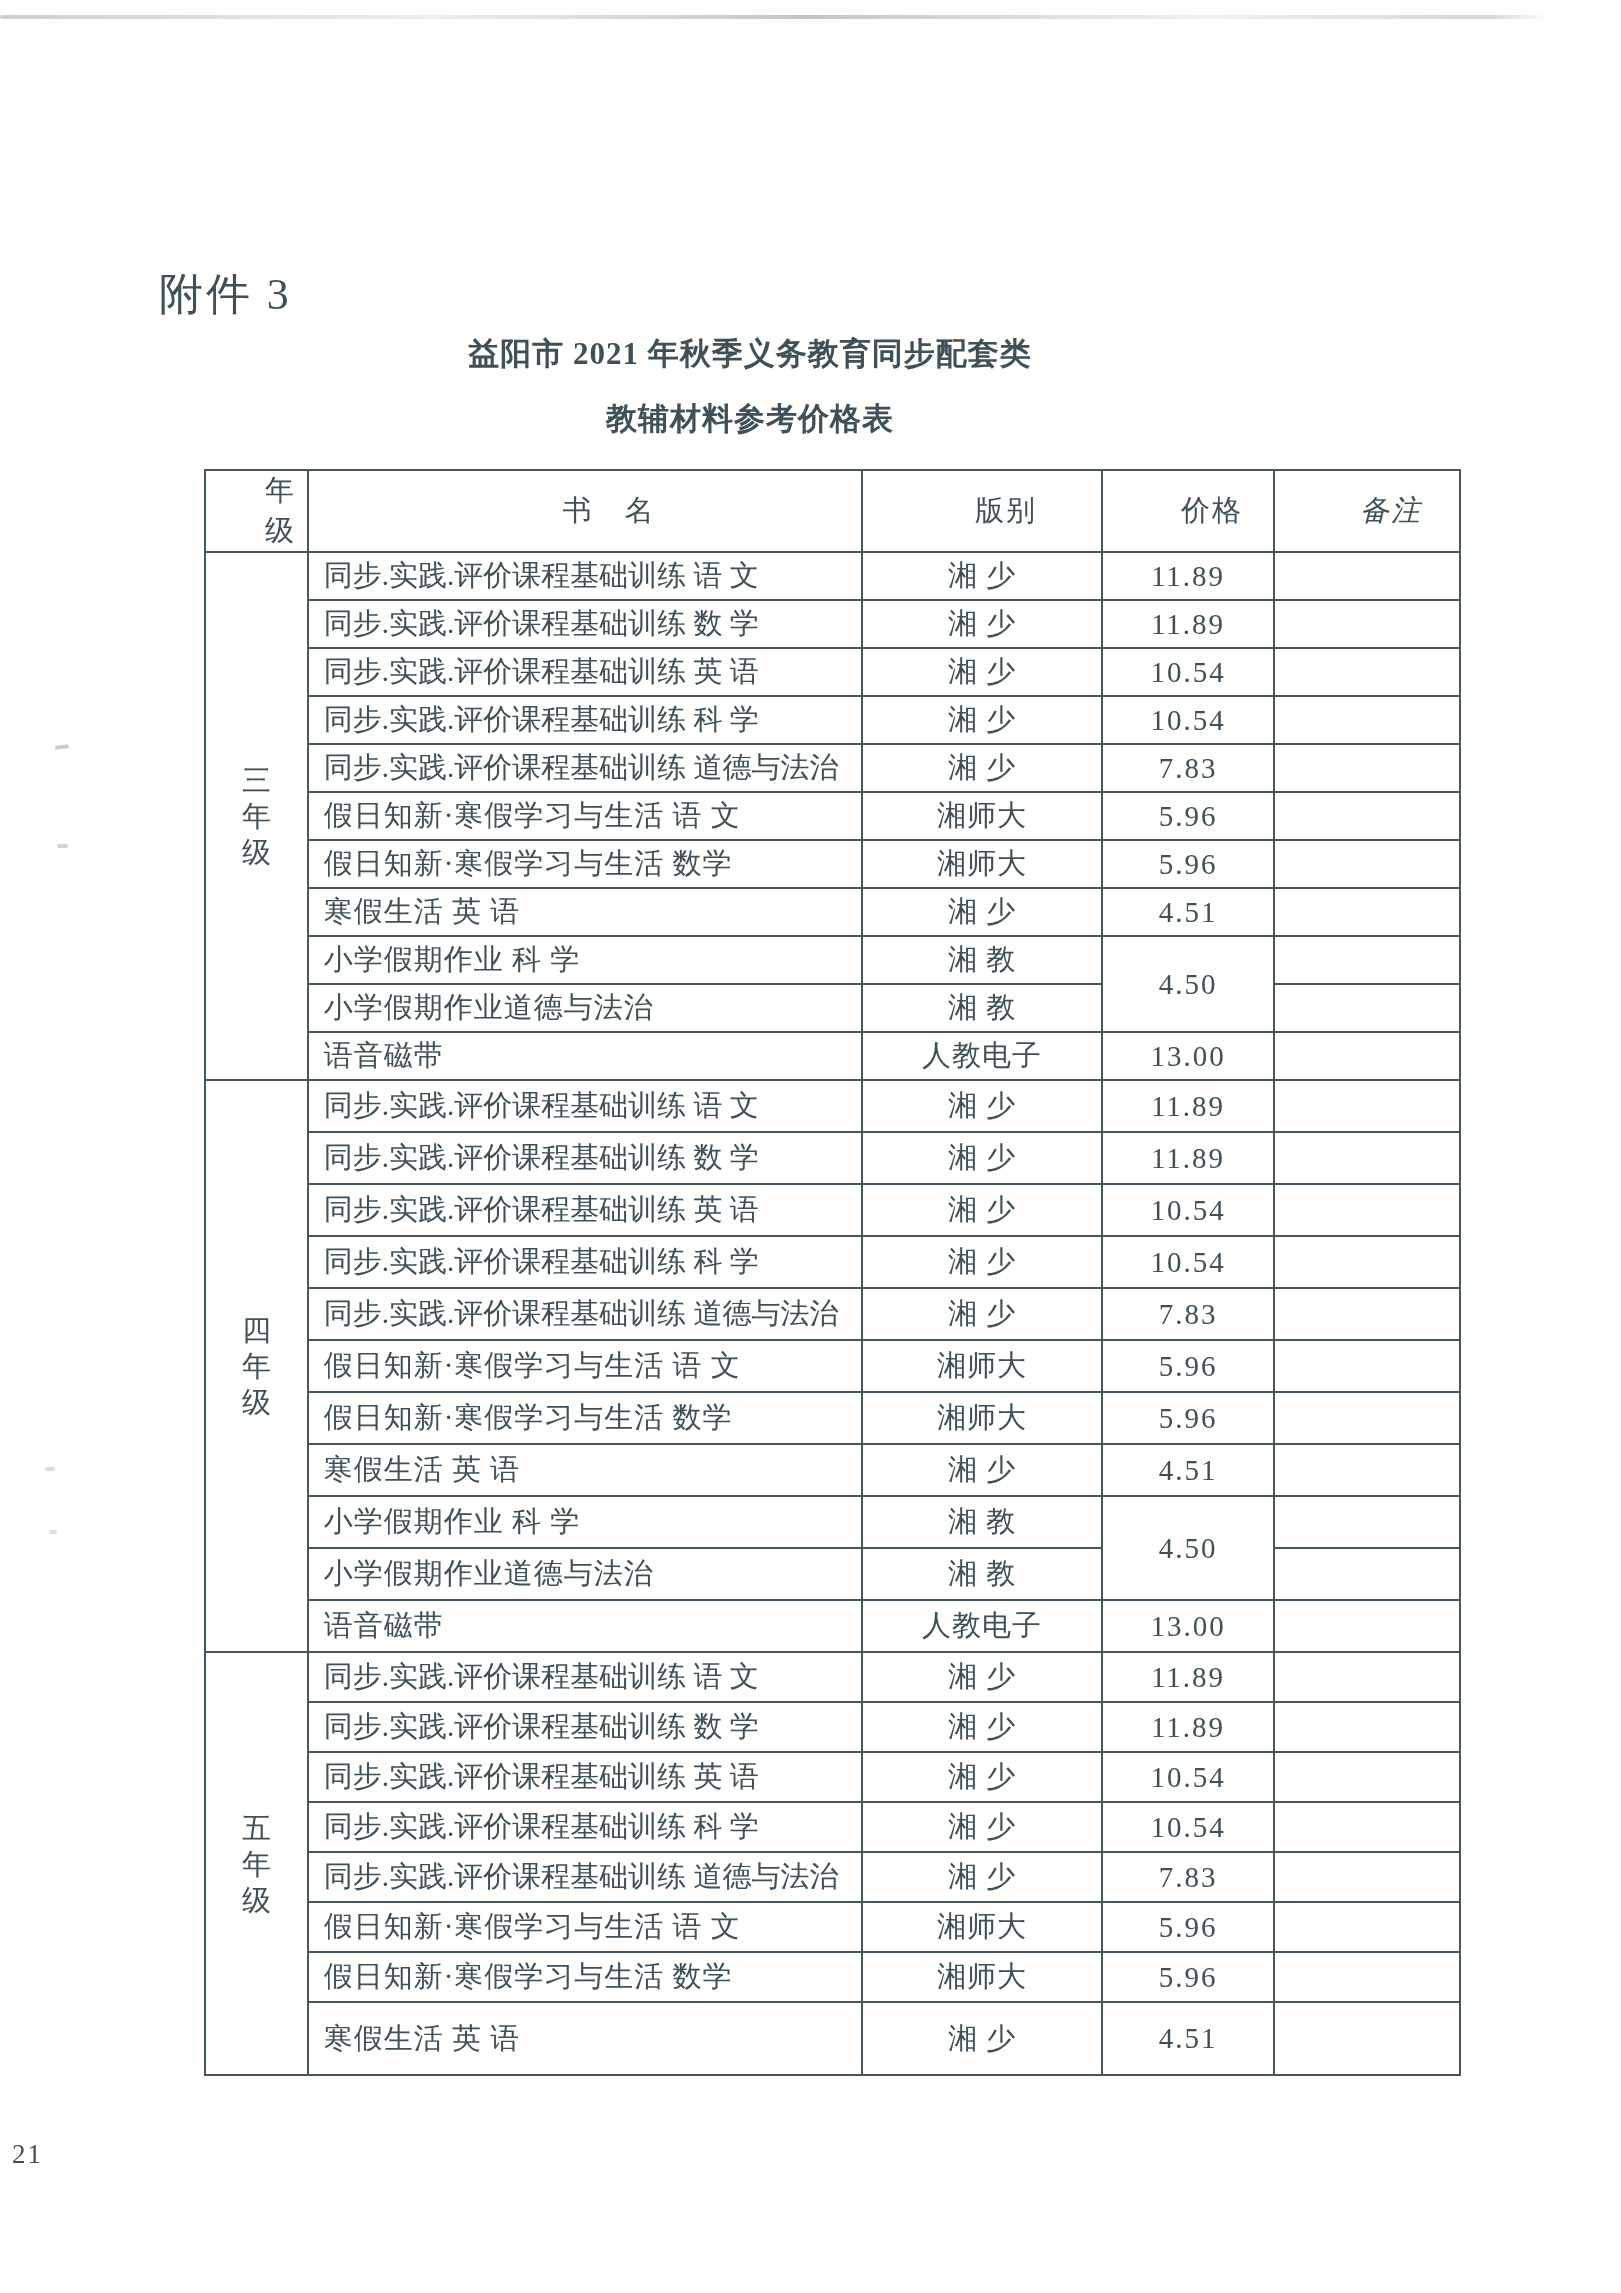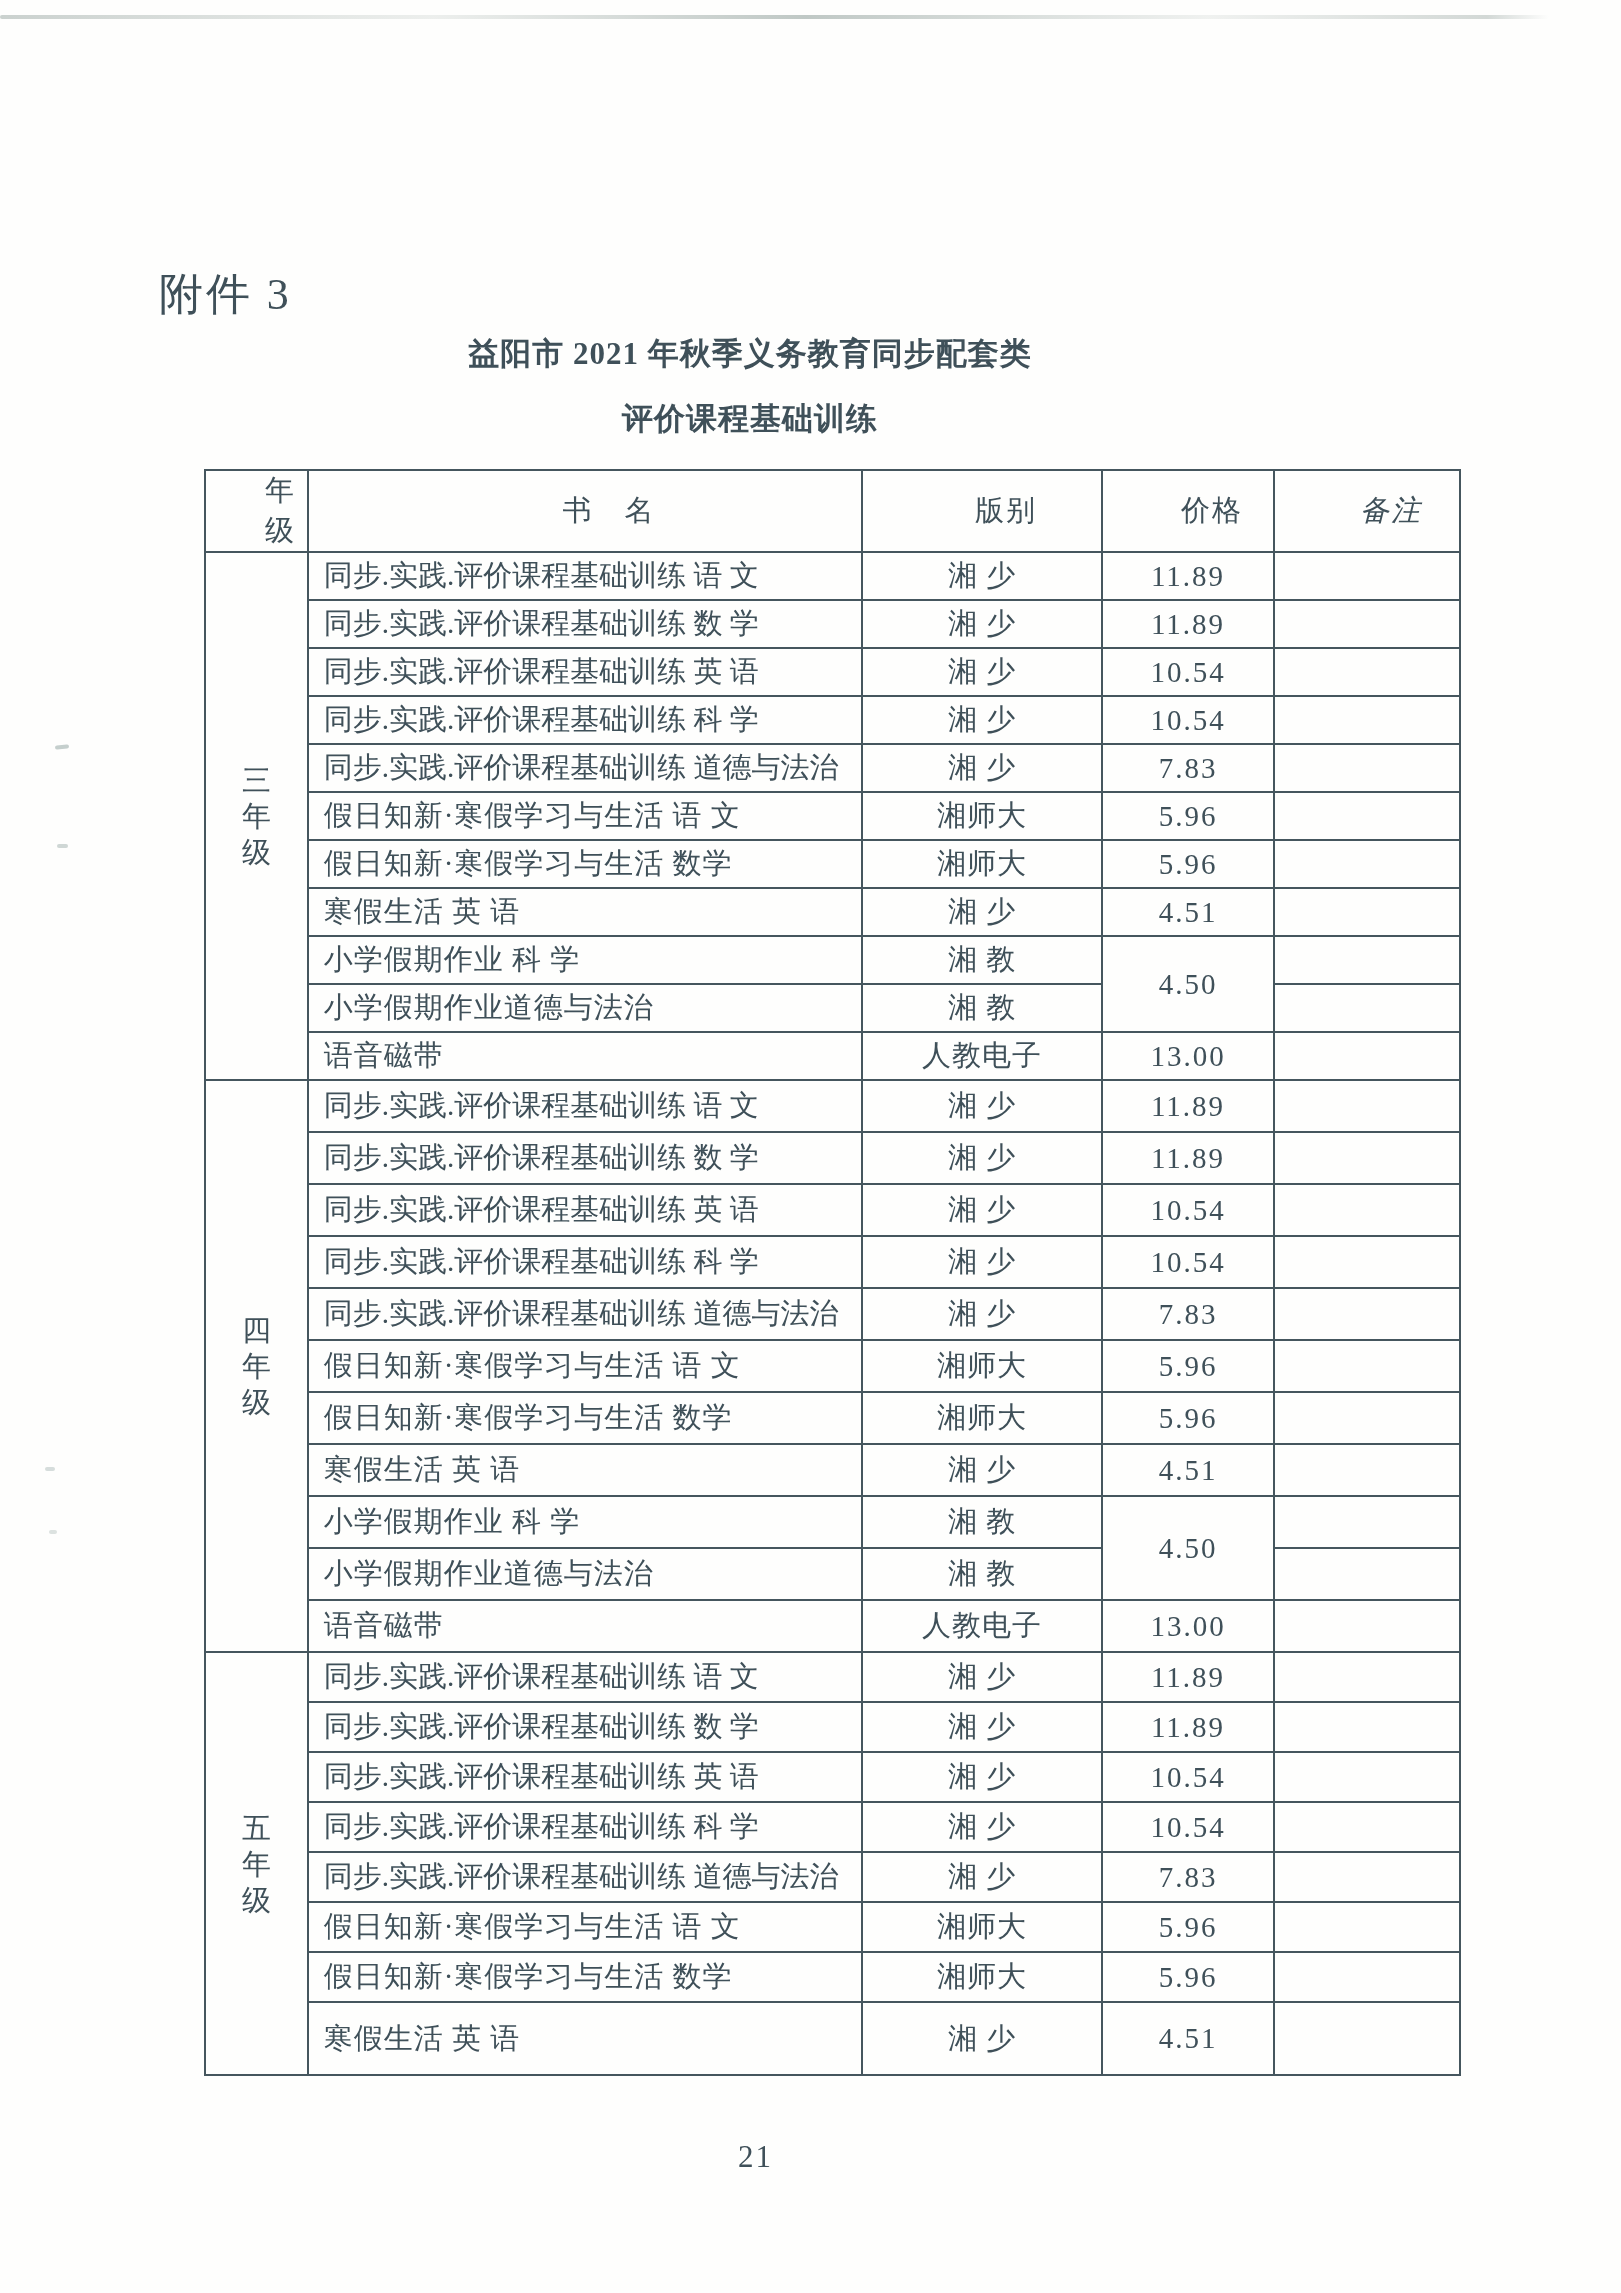--- a/index.html
+++ b/index.html
@@ -77,39 +77,39 @@
     font-size:29px;line-height:36px;
     text-align:center;letter-spacing:0;
   }
   
   tr.sec0 td{height:48px;}
   tr.sec1 td{height:52px;}
   tr.sec2 td{height:50px;}
   tr.tall td{height:73px;}
 
   .pageno{
-    position:absolute;left:1px;top:2139px;width:1509px;
-    text-align:center;font-size:31px;letter-spacing:2px;
+    position:absolute;left:12px;top:2139px;width:1509px;
+    text-align:left;font-size:27px;letter-spacing:2px;
   }
 </style>
 </head>
 <body>
 
 <div class="page">
   <div class="scan-edge"></div>
   <div class="speck s1"></div>
   <div class="speck s2"></div>
   <div class="speck s3"></div>
   <div class="speck s4"></div>
 
   <div class="attachment">附件 3</div>
 
   <div class="title">
     <div>益阳市 2021 年秋季义务教育同步配套类</div>
-    <div>评价课程基础训练</div>
+    <div>教辅材料参考价格表</div>
   </div>
 
   <table class="price-table">
     <colgroup>
       <col style="width:103px">
       <col style="width:554px">
       <col style="width:240px">
       <col style="width:172px">
       <col style="width:186px">
     </colgroup>

